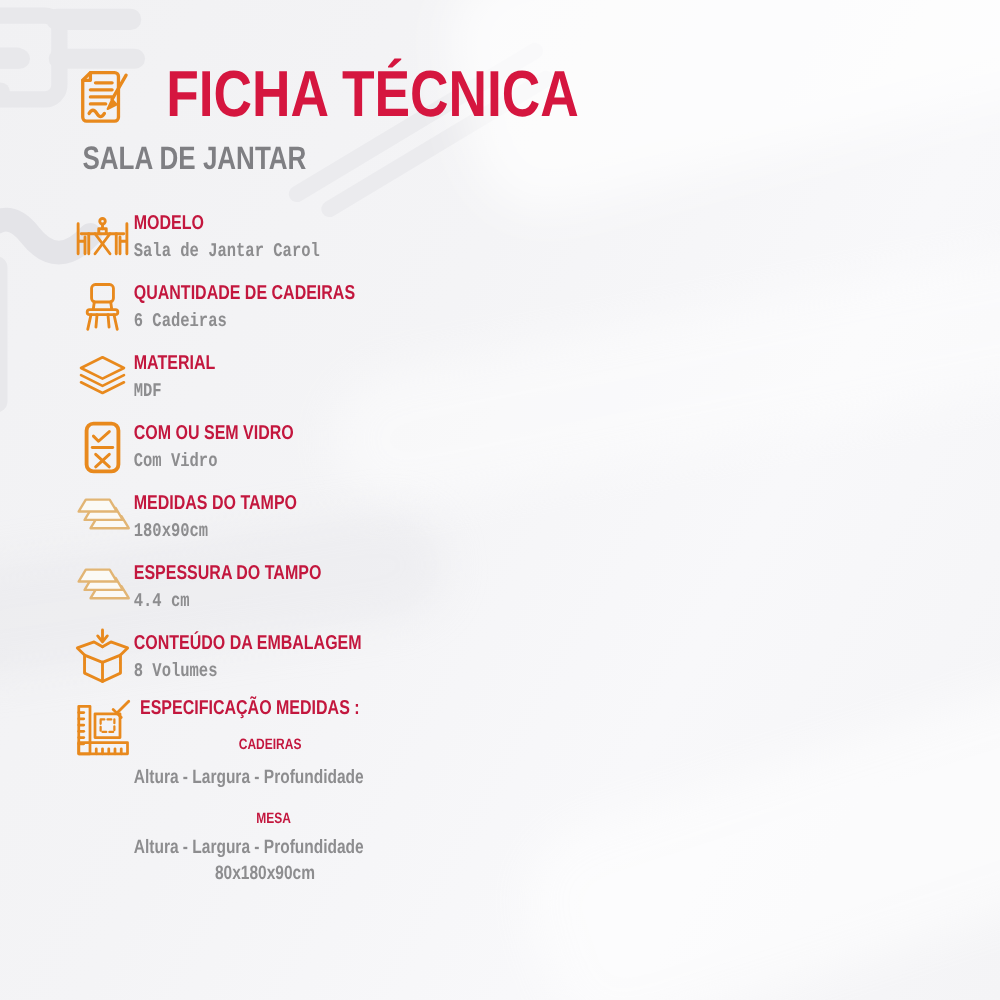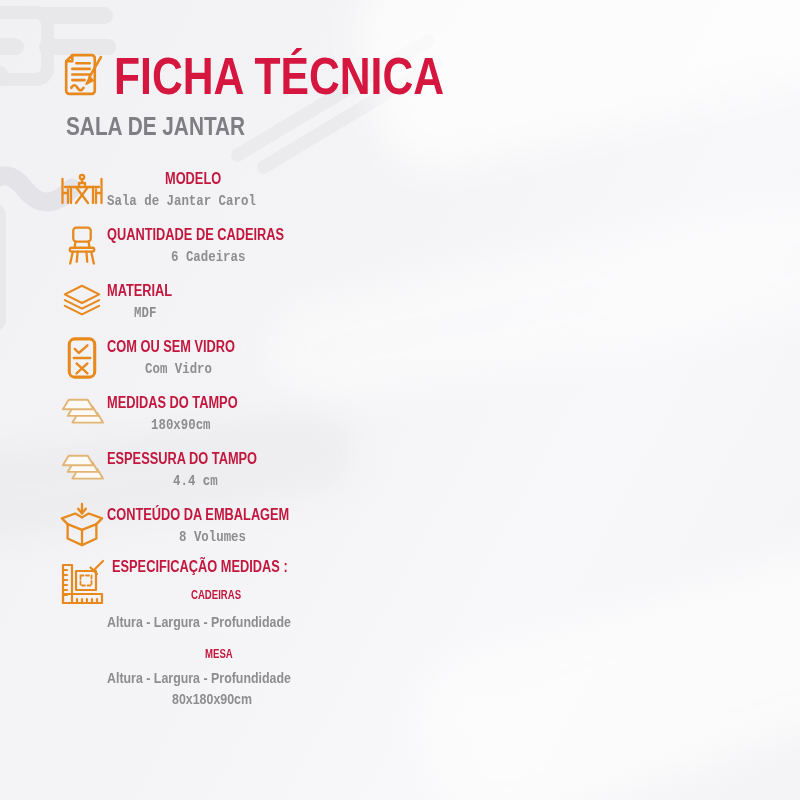--- a/index.html
+++ b/index.html
@@ -21,25 +21,25 @@
   .swoosh{position:absolute;background:rgba(255,255,255,.7);filter:blur(18px);
     border-radius:60px;}
   .swoosh-gray{position:absolute;background:rgba(222,222,227,.55);filter:blur(16px);
     border-radius:60px;}
 
   
   .content{position:absolute;left:57px;top:50px;width:690px;}
   .cx{display:inline-block;transform:scaleX(.8);transform-origin:0 50%;white-space:nowrap;}
   .cx-title{display:inline-block;transform:scaleX(.82);transform-origin:0 50%;white-space:nowrap;}
 
-  .header-row{display:flex;align-items:flex-start;gap:8px;}
+  .header-row{display:flex;align-items:flex-end;gap:27px;}
   .page-title{font-size:52px;font-weight:700;color:#d5163f;letter-spacing:0;line-height:1;}
   .subtitle{margin:11px 0 0 9px;font-size:26px;font-weight:700;color:#7f7f83;line-height:1;}
 
-  .spec-list{margin-top:23px;text-align:center;}
+  .spec-list{margin-top:23px;}
   .spec{display:flex;align-items:center;min-height:55px;margin-bottom:1px;}
   .spec-icon{flex:0 0 50px;display:flex;justify-content:center;align-items:center;}
   .spec-text{display:flex;flex-direction:column;}
   .spec-label{font-size:16px;font-weight:700;color:#c3173e;line-height:19px;}
   .spec-value{font-size:15.5px;font-weight:700;color:#8d8d8f;line-height:19px;margin-top:4px;font-family:Liberation Mono, monospace;}
 
   .measures{display:flex;align-items:flex-start;margin-top:4px;}
   .measures .spec-icon{margin-top:2px;}
   .m-col{display:flex;flex-direction:column;align-items:center;}
   .m-head{font-size:16px;font-weight:700;color:#c3173e;line-height:19px;}

